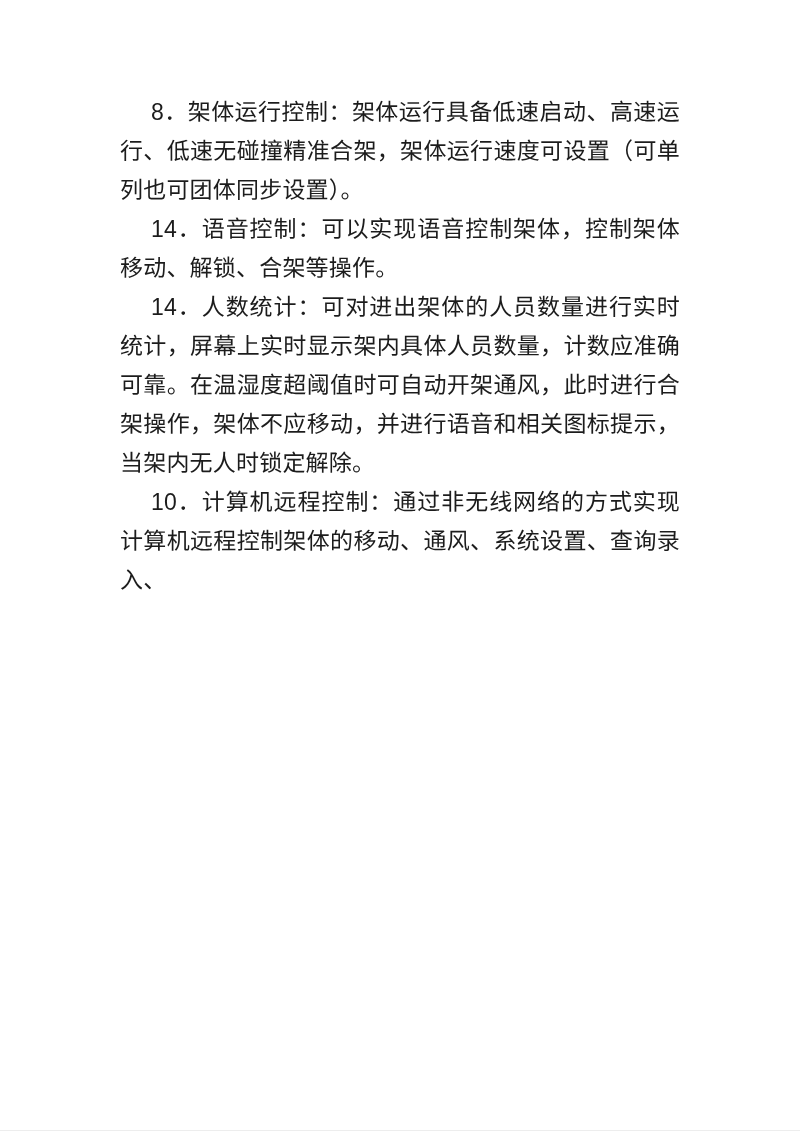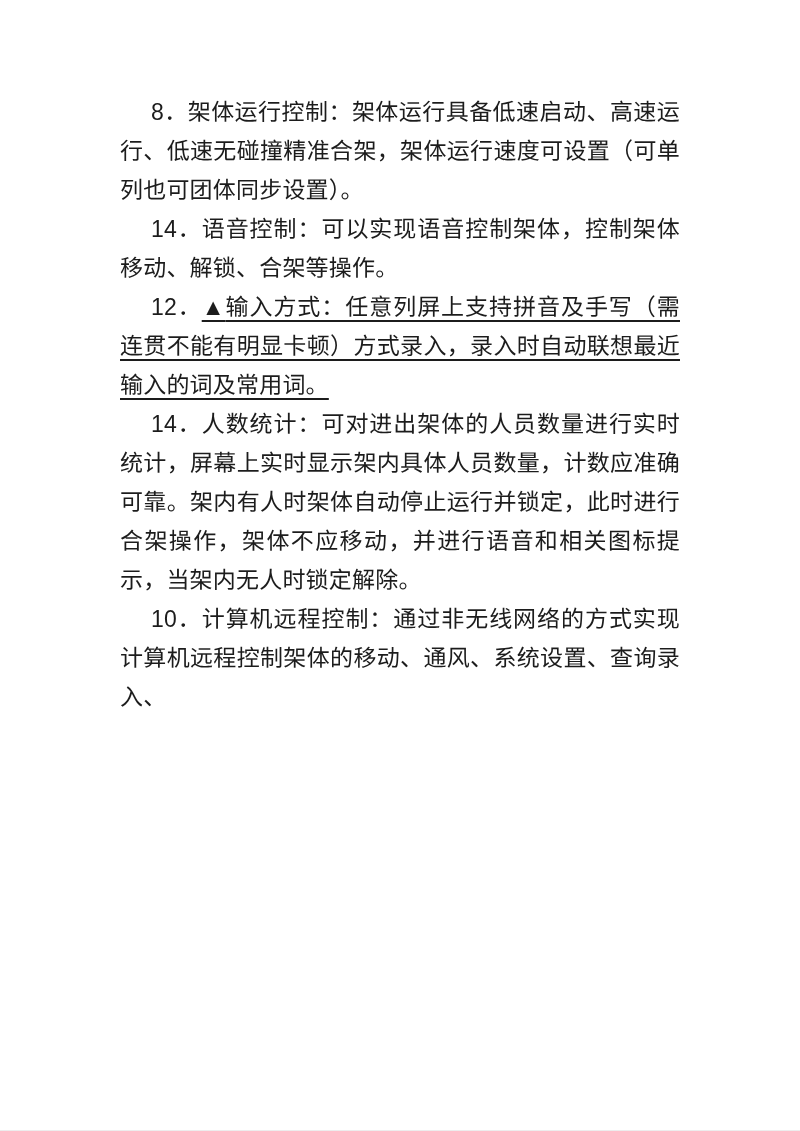--- a/index.html
+++ b/index.html
@@ -63,21 +63,20 @@
 <body style="background: rgb(255, 255, 255);">
 
 <main class="page">
   <section class="page-body" id="paragraphs" style="color: rgb(28, 28, 28);">
   <p class="para"><span class="para-num">8．</span><span class="para-body"><span class="para-text">架体运行控制：架体运行具备低速启动、高速运行、低速无碰撞精准合架，架体运行速度可设置（可单列也可团体同步设置）。</span></span></p>
 
 
   <p class="para"><span class="para-num">14．</span><span class="para-body"><span class="para-text">语音控制：可以实现语音控制架体，控制架体移动、解锁、合架等操作。</span></span></p>
 
 
-  <p class="para"><span class="para-num">12．</span><span class="para-body underlined"><span class="para-marker">▲</span><span class="para-text">输入方式：任意列屏上支持拼音及手写（需连贯不能有明显卡顿）方式录入，录入时自动联想最近输入的词及常用词。</span></span></p>
 
 
-  <p class="para"><span class="para-num">14．</span><span class="para-body"><span class="para-text">人数统计：可对进出架体的人员数量进行实时统计，屏幕上实时显示架内具体人员数量，计数应准确可靠。架内有人时架体自动停止运行并锁定，此时进行合架操作，架体不应移动，并进行语音和相关图标提示，当架内无人时锁定解除。</span></span></p>
+  <p class="para"><span class="para-num">14．</span><span class="para-body"><span class="para-text">人数统计：可对进出架体的人员数量进行实时统计，屏幕上实时显示架内具体人员数量，计数应准确可靠。在温湿度超阈值时可自动开架通风，此时进行合架操作，架体不应移动，并进行语音和相关图标提示，当架内无人时锁定解除。</span></span></p>
 
   <p class="para"><span class="para-num">10．</span><span class="para-body"><span class="para-text">计算机远程控制：通过非无线网络的方式实现计算机远程控制架体的移动、通风、系统设置、查询录入、</span></span></p>
 </section>
   <div class="page-bottom-edge"></div>
 </main>
 
 </body></html>

